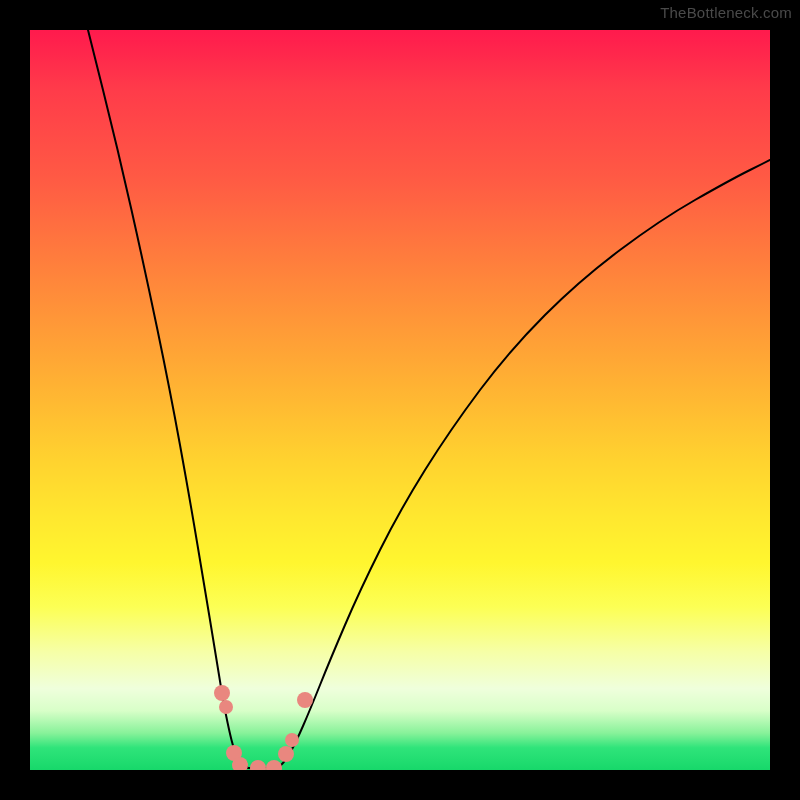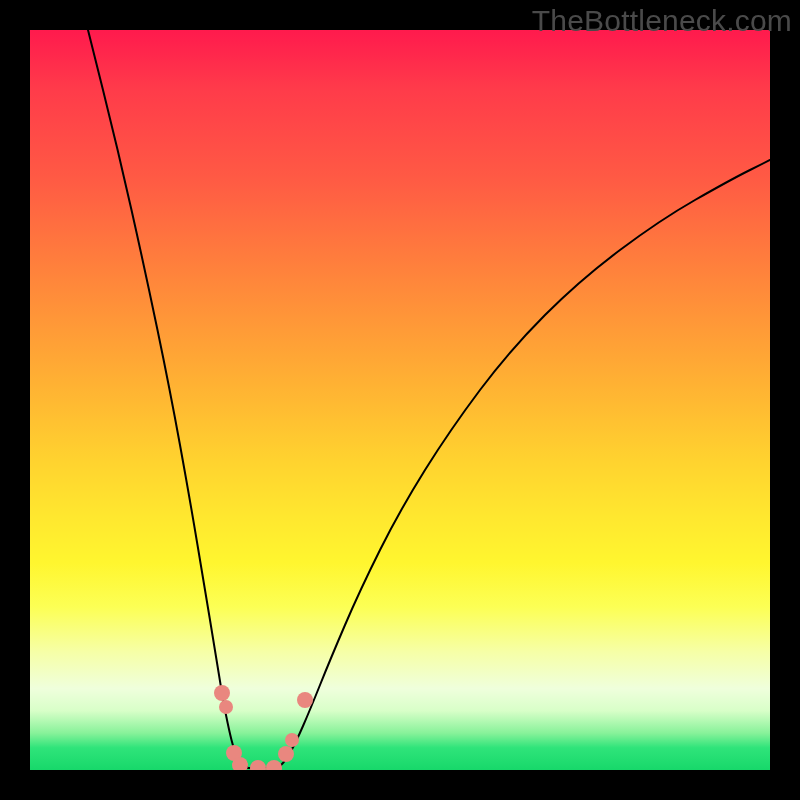--- a/index.html
+++ b/index.html
@@ -43,21 +43,21 @@
       #88f29a 95%,
       #2fe47a 97%,
       #17d86a 100%
     );
   }
   .watermark {
     position: absolute;
     top: 4px;
     right: 8px;
     color: #4a4a4a;
-    font-size: 30px;
+    font-size: 15px;
     font-weight: 500;
     letter-spacing: 0.2px;
   }
   svg.curve {
     position: absolute;
     left: 0;
     top: 0;
     width: 740px;
     height: 740px;
   }

